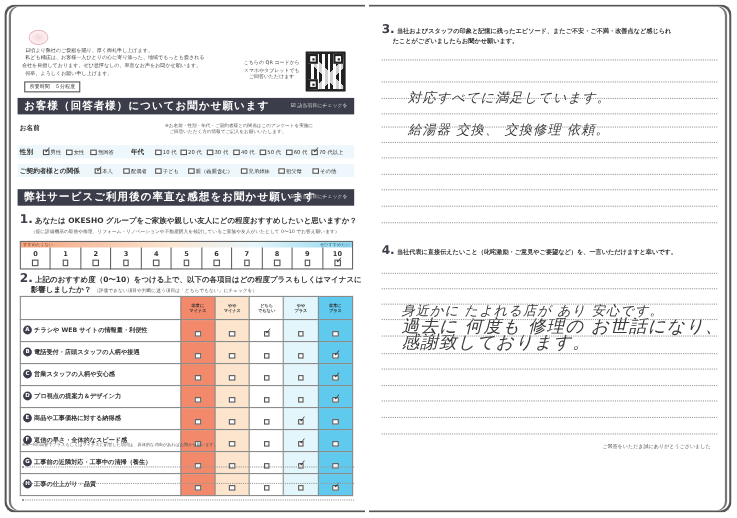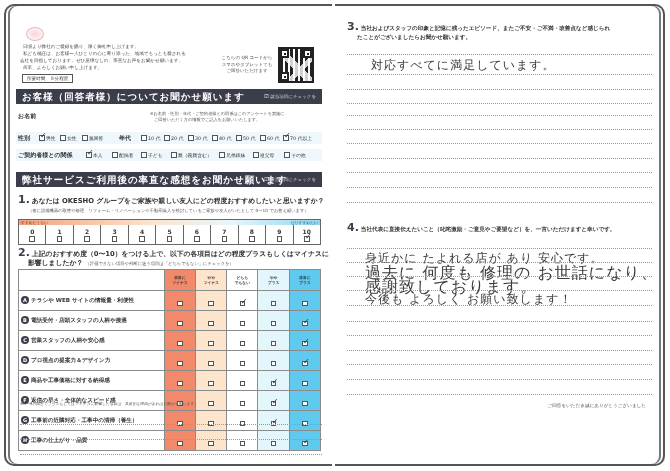--- a/index.html
+++ b/index.html
@@ -72,21 +72,21 @@
   .col2 { background: #ffffff; }
   .col3 { background: #e3f6fc; }
   .col4 { background: #5fc9ee; }
   .rtable .cb { margin: 0; }
 
   .foot-note { position: absolute; left: 20px; top: 401px; font-size: 3.8px; color: #555; }
   .dotline { position: absolute; height: 0; border-top: 0.8px dotted #999; }
 
   
   .right { position: absolute; left: 335px; top: 0; width: 335px; height: 471px; }
-  .hand { position: absolute; font-family: "DejaVu Serif", serif; color: #3a3a3a; white-space: nowrap; letter-spacing: 1px; }
+  .hand { position: absolute; font-family: "DejaVu Serif", serif; font-style: italic; color: #3a3a3a; white-space: nowrap; letter-spacing: 1px; margin-top: 24px; }
   .thanks { position: absolute; right: 24px; top: 403px; font-size: 4.6px; color: #555; }
 </style>
 </head>
 <body>
 
 <div class="frame-left"></div>
 <div class="frame-right"></div>
 
 <div class="left">
   <div class="logo"></div>
@@ -357,20 +357,21 @@
 
 <div class="right">
   <div class="q-title" style="left:12px; top:20px;">
     <span class="num">3.</span><span style="font-size:5.6px">当社およびスタッフの印象と記憶に残ったエピソード、またご不安・ご不満・改善点など感じられ</span>
   </div>
   <div class="q-title" style="left:22px; top:34px; font-size:5.6px">たことがございましたらお聞かせ願います。</div>
 
   <div class="dotline" style="left:12px; width:305px; top:54px;"></div>
   <div class="hand" style="left:36px; top:57px; font-size:12px;">対応すべてに満足しています。</div>
   <div class="dotline" style="left:12px; width:305px; top:74px;"></div>
+  <div class="hand" style="left:36px; top:86px; font-size:12px;">給湯器 交換、 交換修理 依頼。</div>
   <div class="dotline" style="left:12px; width:305px; top:89px;"></div>
   <div class="dotline" style="left:12px; width:305px; top:103px;"></div>
   <div class="dotline" style="left:12px; width:305px; top:115px;"></div>
   <div class="dotline" style="left:12px; width:305px; top:129px;"></div>
   <div class="dotline" style="left:12px; width:305px; top:143px;"></div>
   <div class="dotline" style="left:12px; width:305px; top:158px;"></div>
   <div class="dotline" style="left:12px; width:305px; top:172px;"></div>
   <div class="dotline" style="left:12px; width:305px; top:187px;"></div>
   <div class="dotline" style="left:12px; width:305px; top:202px;"></div>
 
@@ -378,21 +379,20 @@
     <span class="num">4.</span><span style="font-size:5.6px">当社代表に直接伝えたいこと（叱咤激励・ご意見やご要望など）を、一言いただけますと幸いです。</span>
   </div>
 
   <div class="dotline" style="left:12px; width:305px; top:248px;"></div>
   <div class="hand" style="left:30px; top:250px; font-size:12px;">身近かに たよれる店が あり 安心です。</div>
   <div class="dotline" style="left:12px; width:305px; top:262px;"></div>
   <div class="hand" style="left:30px; top:263px; font-size:16px;">過去に 何度も 修理の お世話になり、</div>
   <div class="dotline" style="left:12px; width:305px; top:276px;"></div>
   <div class="hand" style="left:30px; top:277px; font-size:16px;">感謝致しております。</div>
   <div class="dotline" style="left:12px; width:305px; top:290px;"></div>
-  <div class="hand" style="left:30px; top:291px; font-size:12px;">今後も よろしく お願い致します！</div>
   <div class="dotline" style="left:12px; width:305px; top:305px;"></div>
   <div class="dotline" style="left:12px; width:305px; top:321px;"></div>
   <div class="dotline" style="left:12px; width:305px; top:335px;"></div>
   <div class="dotline" style="left:12px; width:305px; top:350px;"></div>
   <div class="dotline" style="left:12px; width:305px; top:364px;"></div>
   <div class="dotline" style="left:12px; width:305px; top:379px;"></div>
   <div class="dotline" style="left:12px; width:305px; top:394px;"></div>
 
   <div class="thanks">ご回答をいただき誠にありがとうございました</div>
 </div>

